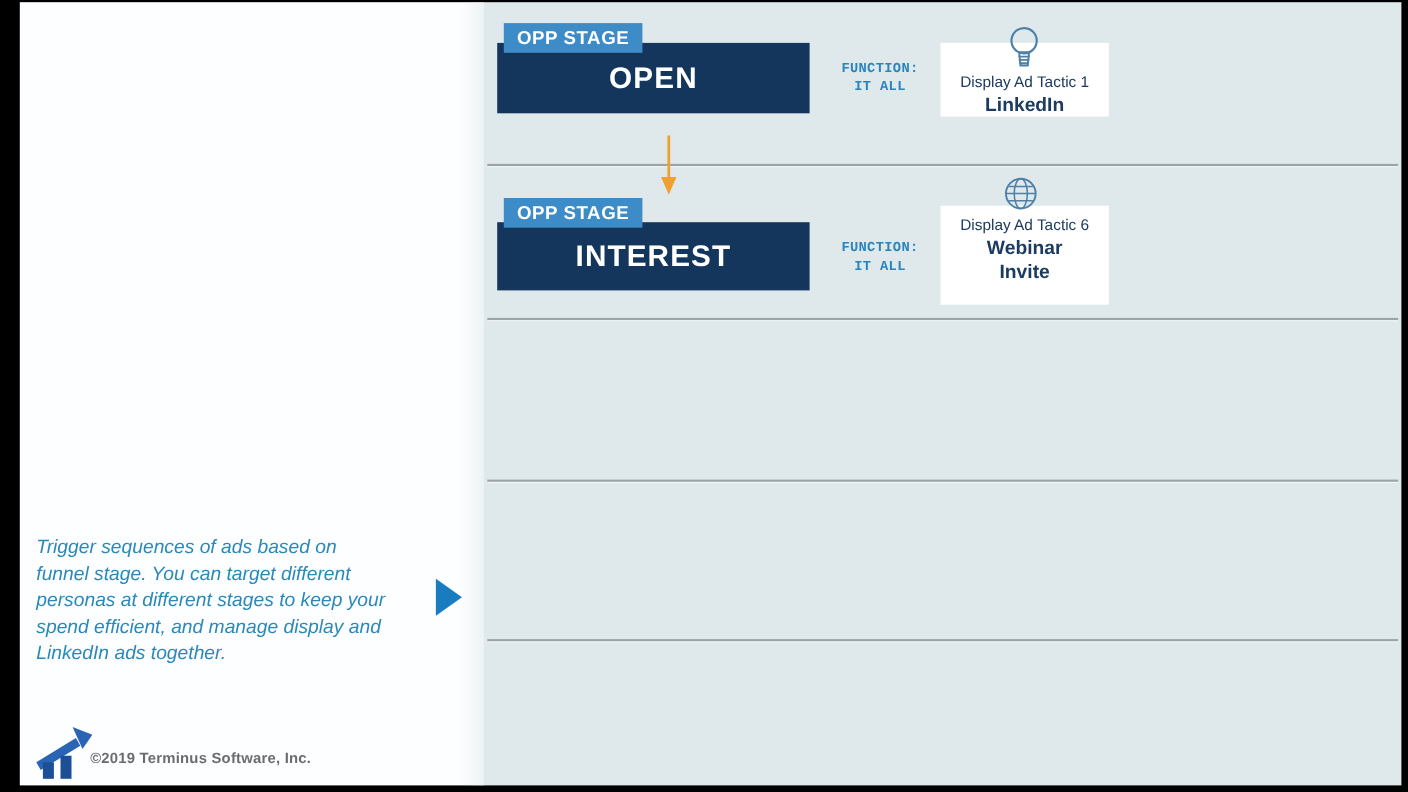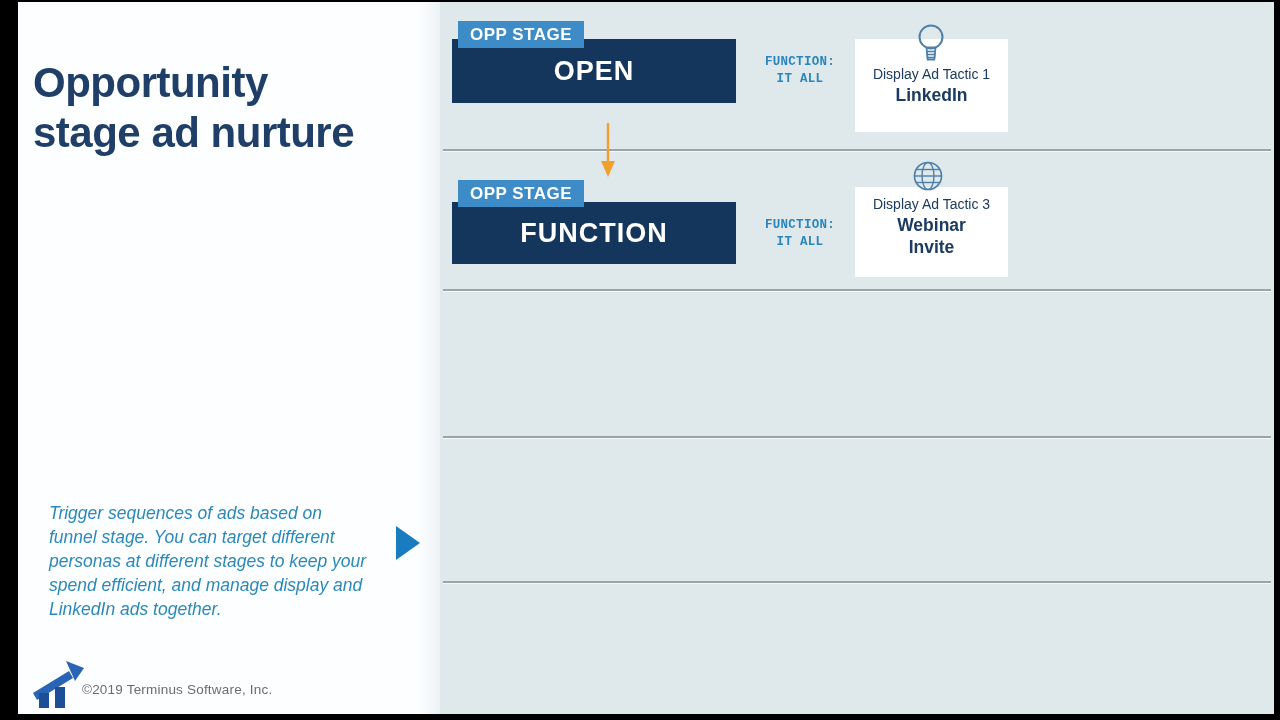--- a/index.html
+++ b/index.html
@@ -17,27 +17,27 @@
   .slide-title{
     position:absolute;left:15px;top:56px;width:370px;margin:0;
     font-size:42px;line-height:50px;font-weight:700;letter-spacing:-0.5px;
     color:#1f3f68;white-space:pre-line;
   }
   .slide-body{
     position:absolute;left:15px;top:198px;width:370px;margin:0;
     font-size:23px;line-height:34.5px;font-weight:400;color:#333f47;white-space:pre-line;
   }
   .callout{
-    position:absolute;left:15px;top:483px;width:362px;margin:16px;
+    position:absolute;left:15px;top:483px;width:362px;margin:0;
     font-style:italic;font-size:17.5px;line-height:24px;color:#2b89ba;white-space:pre-line;
   }
   .play{position:absolute;left:378px;top:524px;width:24px;height:34px;cursor:pointer;}
   .logo{position:absolute;left:14px;top:658px;}
   .copyright{
-    position:absolute;left:64px;top:680px;font-size:13.5px;color:#6c6c6c;letter-spacing:.2px;
+    position:absolute;left:64px;top:680px;font-size:13.5px;color:#6c6c6c;letter-spacing:.2px;font-weight:bold;
   }
 
   
   .divider{position:absolute;left:3px;width:828px;height:2px;background:#9ba5a8;
     box-shadow:0 1px 0 rgba(255,255,255,.7);z-index:0;}
   .stage-tab{
     position:absolute;left:18px;width:126px;height:27px;background:#3e8cc7;z-index:3;
     display:flex;align-items:center;justify-content:center;
     color:#fff;font-weight:700;font-size:17px;letter-spacing:.5px;
   }
@@ -58,22 +58,20 @@
   }
   .tactic-label{margin:0;font-size:14px;color:#1c3b60;}
   .tactic-name{margin:2px auto 0;max-width:106px;font-size:17.5px;line-height:22px;
     font-weight:700;color:#1c3b60;}
   .icon-abs{position:absolute;z-index:4;}
 </style>
 </head>
 <body>
 
 <aside class="panel left-panel">
-  <h1 class="slide-title">Opportunity
-stage ad nurture</h1>
   <p class="callout">Trigger sequences of ads based on
 funnel stage. You can target different
 personas at different stages to keep your
 spend efficient, and manage display and
 LinkedIn ads together.</p>
   <span class="play">
     <svg width="24" height="34" viewBox="0 0 24 34">
         <polygon points="0,0 24,17 0,34" fill="#1a7cc0"></polygon>
       </svg>
   </span>
@@ -91,21 +89,21 @@
 <main class="panel right-panel">
   <div class="divider" style="top:147px"></div>
   <div class="divider" style="top:287px"></div>
   <div class="divider" style="top:434px"></div>
   <div class="divider" style="top:579px"></div>
 
   <div class="stage-tab" style="top:19px">OPP STAGE</div>
   <div class="stage-box" style="top:37px;height:64px">OPEN</div>
   <p class="function" style="top:52px">FUNCTION:
 IT ALL</p>
-  <div class="tactic-card" style="top:37px;height:93px;padding-top:27px">
+  <div class="tactic-card" style="top:37px;height:67px;padding-top:27px">
     <p class="tactic-label">Display Ad Tactic 1</p>
     <p class="tactic-name">LinkedIn</p>
   </div>
   <span class="icon-abs" style="left:472px;top:21px">
     <svg width="38" height="42" viewBox="0 0 38 42" fill="none" stroke="#4e80a8">
       <circle cx="19" cy="14" r="11.5" stroke-width="2"></circle>
       <path d="M14.5,24.5 h9 l-1.2,12 h-6.6 Z" stroke-width="1.8"></path>
       <line x1="14" y1="28.5" x2="24" y2="28.5" stroke-width="1.6"></line>
       <line x1="14.2" y1="31.5" x2="23.8" y2="31.5" stroke-width="1.6"></line>
       <line x1="14.5" y1="34.5" x2="23.5" y2="34.5" stroke-width="1.6"></line>
@@ -113,25 +111,25 @@
   </span>
 
   <span class="icon-abs" style="left:158px;top:121px">
     <svg width="20" height="55" viewBox="0 0 20 55">
       <line x1="10" y1="0" x2="10" y2="40" stroke="#efa02e" stroke-width="2.5"></line>
       <polygon points="3,38 17,38 10,54" fill="#efa02e"></polygon>
     </svg>
   </span>
 
   <div class="stage-tab" style="top:178px">OPP STAGE</div>
-  <div class="stage-box" style="top:200px;height:62px">FUNCTION</div>
+  <div class="stage-box" style="top:200px;height:62px">INTEREST</div>
   <p class="function" style="top:215px">FUNCTION:
 IT ALL</p>
   <div class="tactic-card" style="top:185px;height:90px;padding-top:9px">
-    <p class="tactic-label">Display Ad Tactic 3</p>
+    <p class="tactic-label">Display Ad Tactic 6</p>
     <p class="tactic-name">Webinar Invite</p>
   </div>
   <span class="icon-abs" style="left:471px;top:158px">
     <svg width="34" height="32" viewBox="0 0 34 32" fill="none" stroke="#4e80a8">
       <circle cx="17" cy="16" r="13.5" stroke-width="1.7"></circle>
       <ellipse cx="17" cy="16" rx="6" ry="13.5" stroke-width="1.4"></ellipse>
       <line x1="6" y1="9.5" x2="28" y2="9.5" stroke-width="1.4"></line>
       <line x1="3.5" y1="16" x2="30.5" y2="16" stroke-width="1.4"></line>
       <line x1="6" y1="22.5" x2="28" y2="22.5" stroke-width="1.4"></line>
     </svg>

